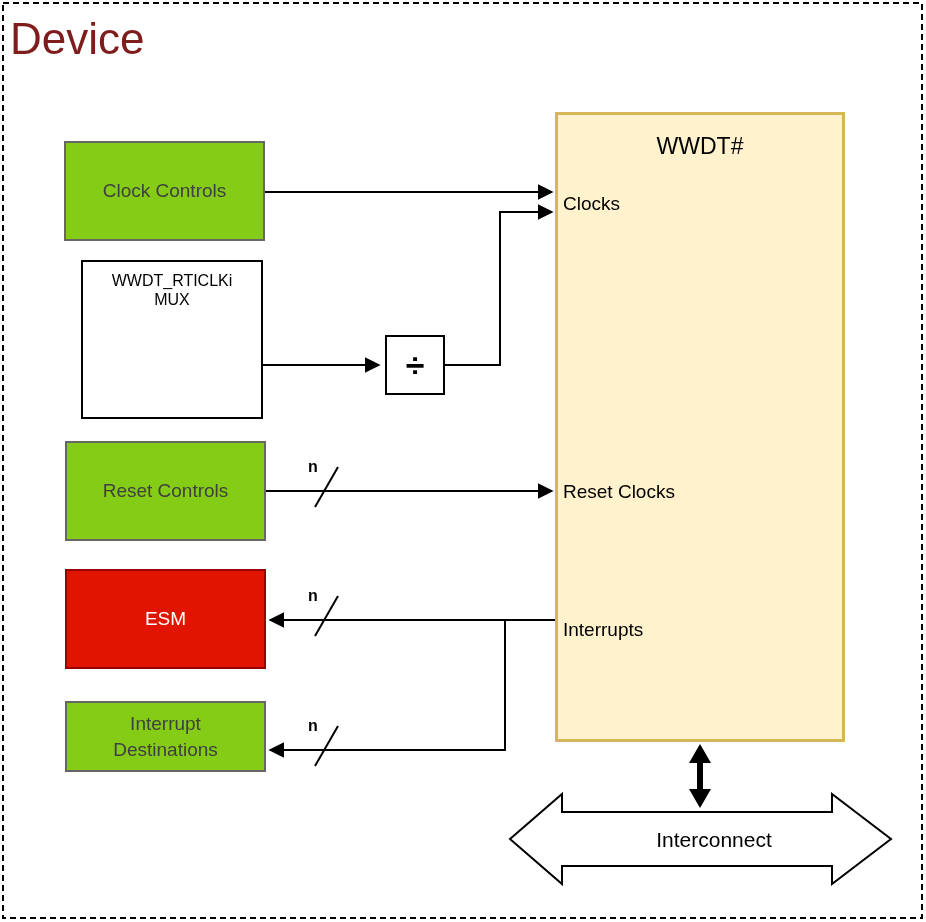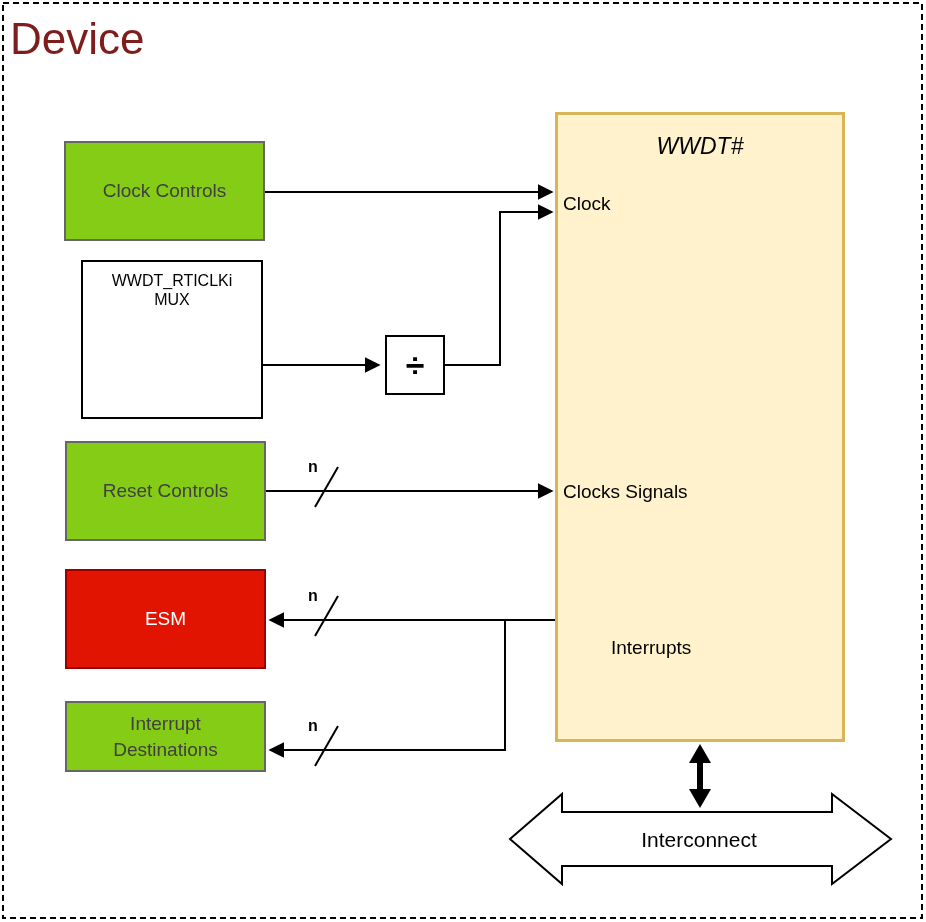--- a/index.html
+++ b/index.html
@@ -50,40 +50,40 @@
     background:#ffffff;border:2px solid #000000;
     color:#000;font-size:34px;font-weight:bold;
   }
 
   .wwdt{
     position:absolute;left:555px;top:112px;width:290px;height:630px;
     background:#fff2cc;border:3px solid #d6b656;box-sizing:border-box;
   }
   .wwdt-title{
     position:absolute;left:0;top:18px;width:100%;
-    text-align:center;font-size:23px;color:#000;font-style:italic;
+    text-align:center;font-size:23px;color:#000;
   }
   .port{
     position:absolute;left:5px;height:22px;line-height:22px;
     font-size:19px;color:#000;white-space:nowrap;
   }
   .port-clocks{top:78px;}
   .port-reset{top:366px;}
-  .port-interrupts{top:522px;margin-left:48px;}
+  .port-interrupts{top:504px;}
 
   .nlabel{
     position:absolute;width:22px;text-align:center;
     font-size:16px;font-weight:600;color:#000;
   }
   .n-reset{left:302px;top:458px;}
   .n-int{left:302px;top:587px;}
   .n-dest{left:302px;top:717px;}
 
   .interconnect-label{
-    position:absolute;left:554px;top:828px;width:290px;
+    position:absolute;left:569px;top:828px;width:290px;
     text-align:center;font-size:21px;color:#000;
   }
 </style>
 </head>
 <body>
 
 <div id="stage">
 
   <svg id="wires" viewBox="0 0 926 922" xmlns="http://www.w3.org/2000/svg">
     <defs>
@@ -148,22 +148,22 @@
   <div class="box esm">
     <span>ESM</span>
   </div>
 
   <div class="box gray interrupt-dest">
     <span class="wrap">Interrupt Destinations</span>
   </div>
 
   <div class="wwdt">
     <div class="wwdt-title">WWDT#</div>
-    <div class="port port-clocks">Clock</div>
-    <div class="port port-reset">Clocks Signals</div>
+    <div class="port port-clocks">Clocks</div>
+    <div class="port port-reset">Reset Clocks</div>
     <div class="port port-interrupts">Interrupts</div>
   </div>
 
   <span class="nlabel n-reset">n</span>
   <span class="nlabel n-int">n</span>
   <span class="nlabel n-dest">n</span>
 
   <div class="interconnect-label">Interconnect</div>
 
 </div>

